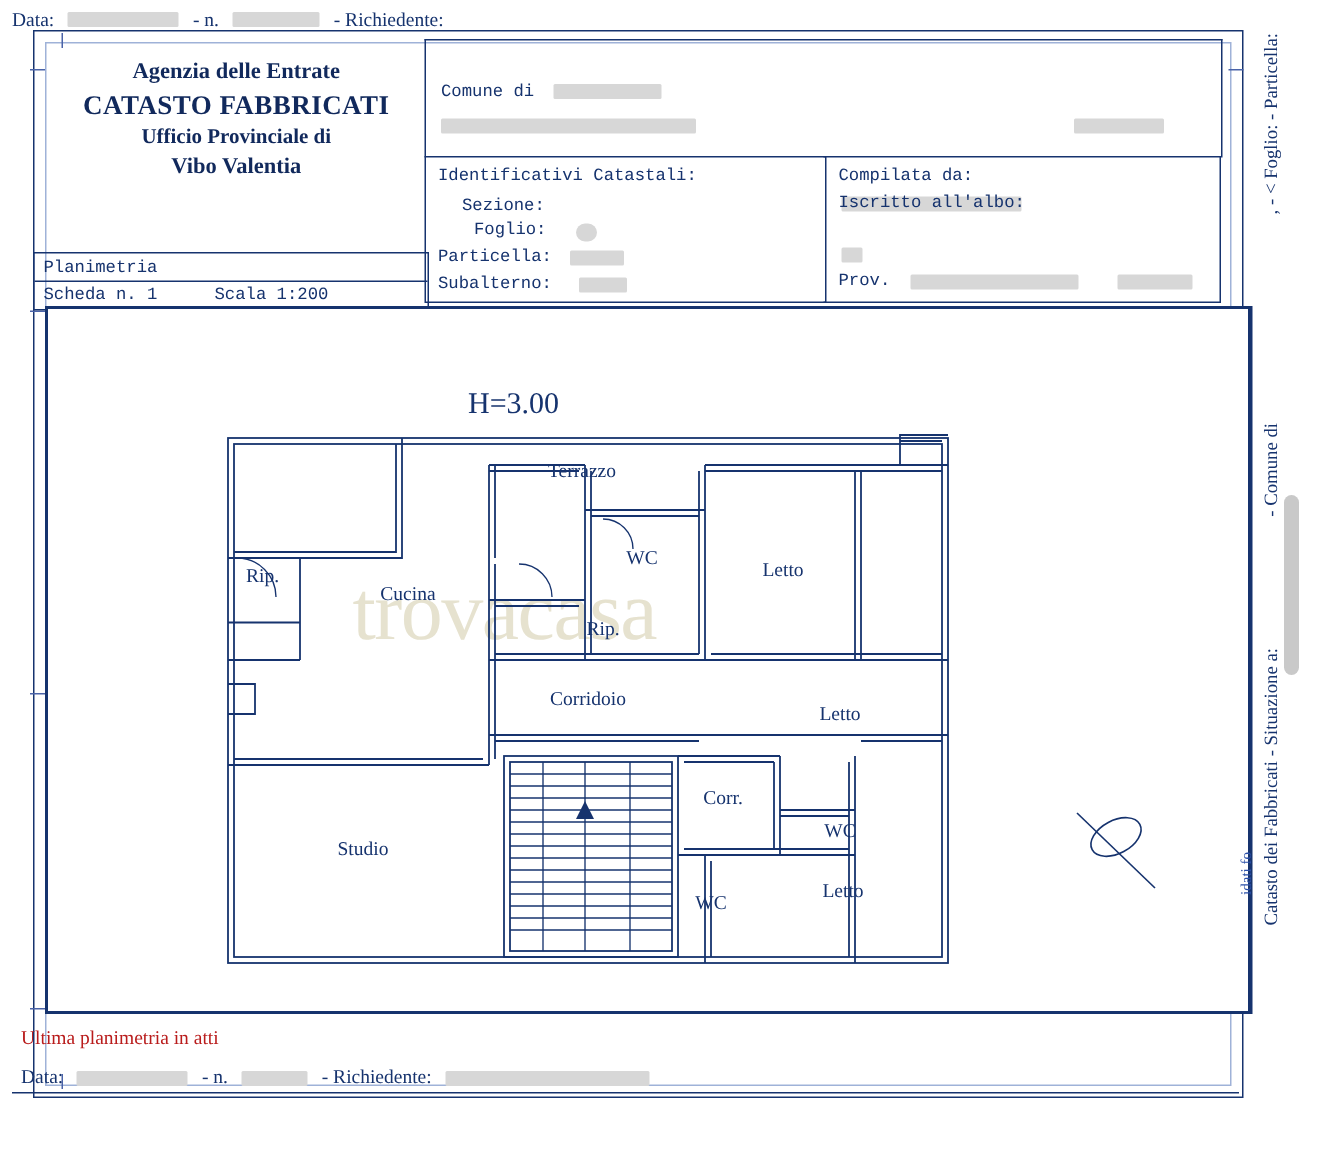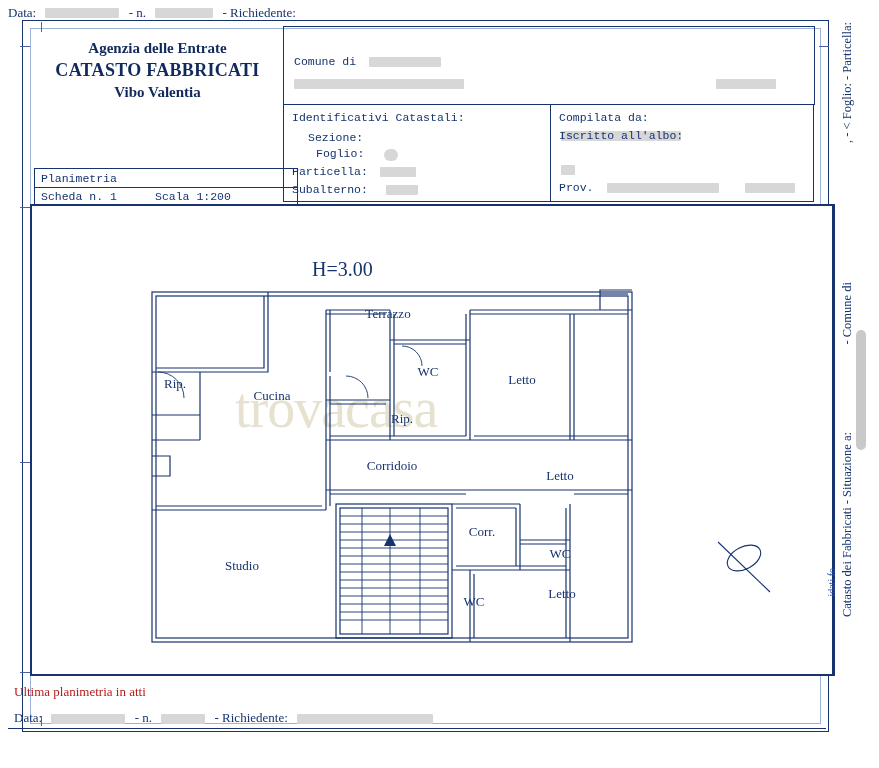--- a/index.html
+++ b/index.html
@@ -66,21 +66,21 @@
     position:absolute;left:549px;top:104px;width:264px;height:96px;
     border:1px solid #16336e;border-left:none;
     font-family:"Liberation Mono", monospace;font-size:11.5px;color:#16336e;
   }
   .comp-box div{position:absolute;left:10px;}
 
   
   .plan-box{
     position:absolute;left:22px;top:168px;width:262px;height:37px;
     border:1px solid #16336e;
-    font-family:"Liberation Mono", monospace;font-size:11.5px;color:#16336e;margin-left:12px;
+    font-family:"Liberation Mono", monospace;font-size:11.5px;color:#16336e;
   }
   .plan-box .hdr{position:absolute;left:6px;top:3px;}
   .plan-box .line{position:absolute;left:0;top:18px;width:100%;height:1px;background:#16336e;}
   .plan-box .sch{position:absolute;left:6px;top:21px;}
   .plan-box .sc{position:absolute;left:120px;top:21px;}
 
   
   .draw-frame{
     position:absolute;left:30px;top:204px;width:800px;height:468px;
     border:2px solid #16336e;border-right:3px solid #16336e;
@@ -166,20 +166,21 @@
   <div class="tick" style="left:20px;top:462px;width:10px;height:1px;"></div>
   <div class="tick" style="left:20px;top:672px;width:10px;height:1px;"></div>
   <div class="tick" style="left:819px;top:46px;width:10px;height:1px;"></div>
   <div class="tick" style="left:819px;top:462px;width:10px;height:1px;"></div>
   <div class="tick" style="left:41px;top:22px;width:1px;height:10px;"></div>
   <div class="tick" style="left:41px;top:716px;width:1px;height:10px;"></div>
 
   <div class="agenzia">
     <div class="l1">Agenzia delle Entrate</div>
     <div class="l2">CATASTO FABBRICATI</div>
+    <div class="l3">Ufficio Provinciale di</div>
     <div class="l4">Vibo Valentia</div>
   </div>
 
   <div class="decl-box">
     <div class="r2">
       <span>Comune di</span>
       <span class="redact" style="width:72px;margin-left:6px;"></span>
     </div>
     <span class="redact" style="position:absolute;left:10px;top:52px;width:170px;"></span>
     <span class="redact" style="position:absolute;left:432px;top:52px;width:60px;"></span>

